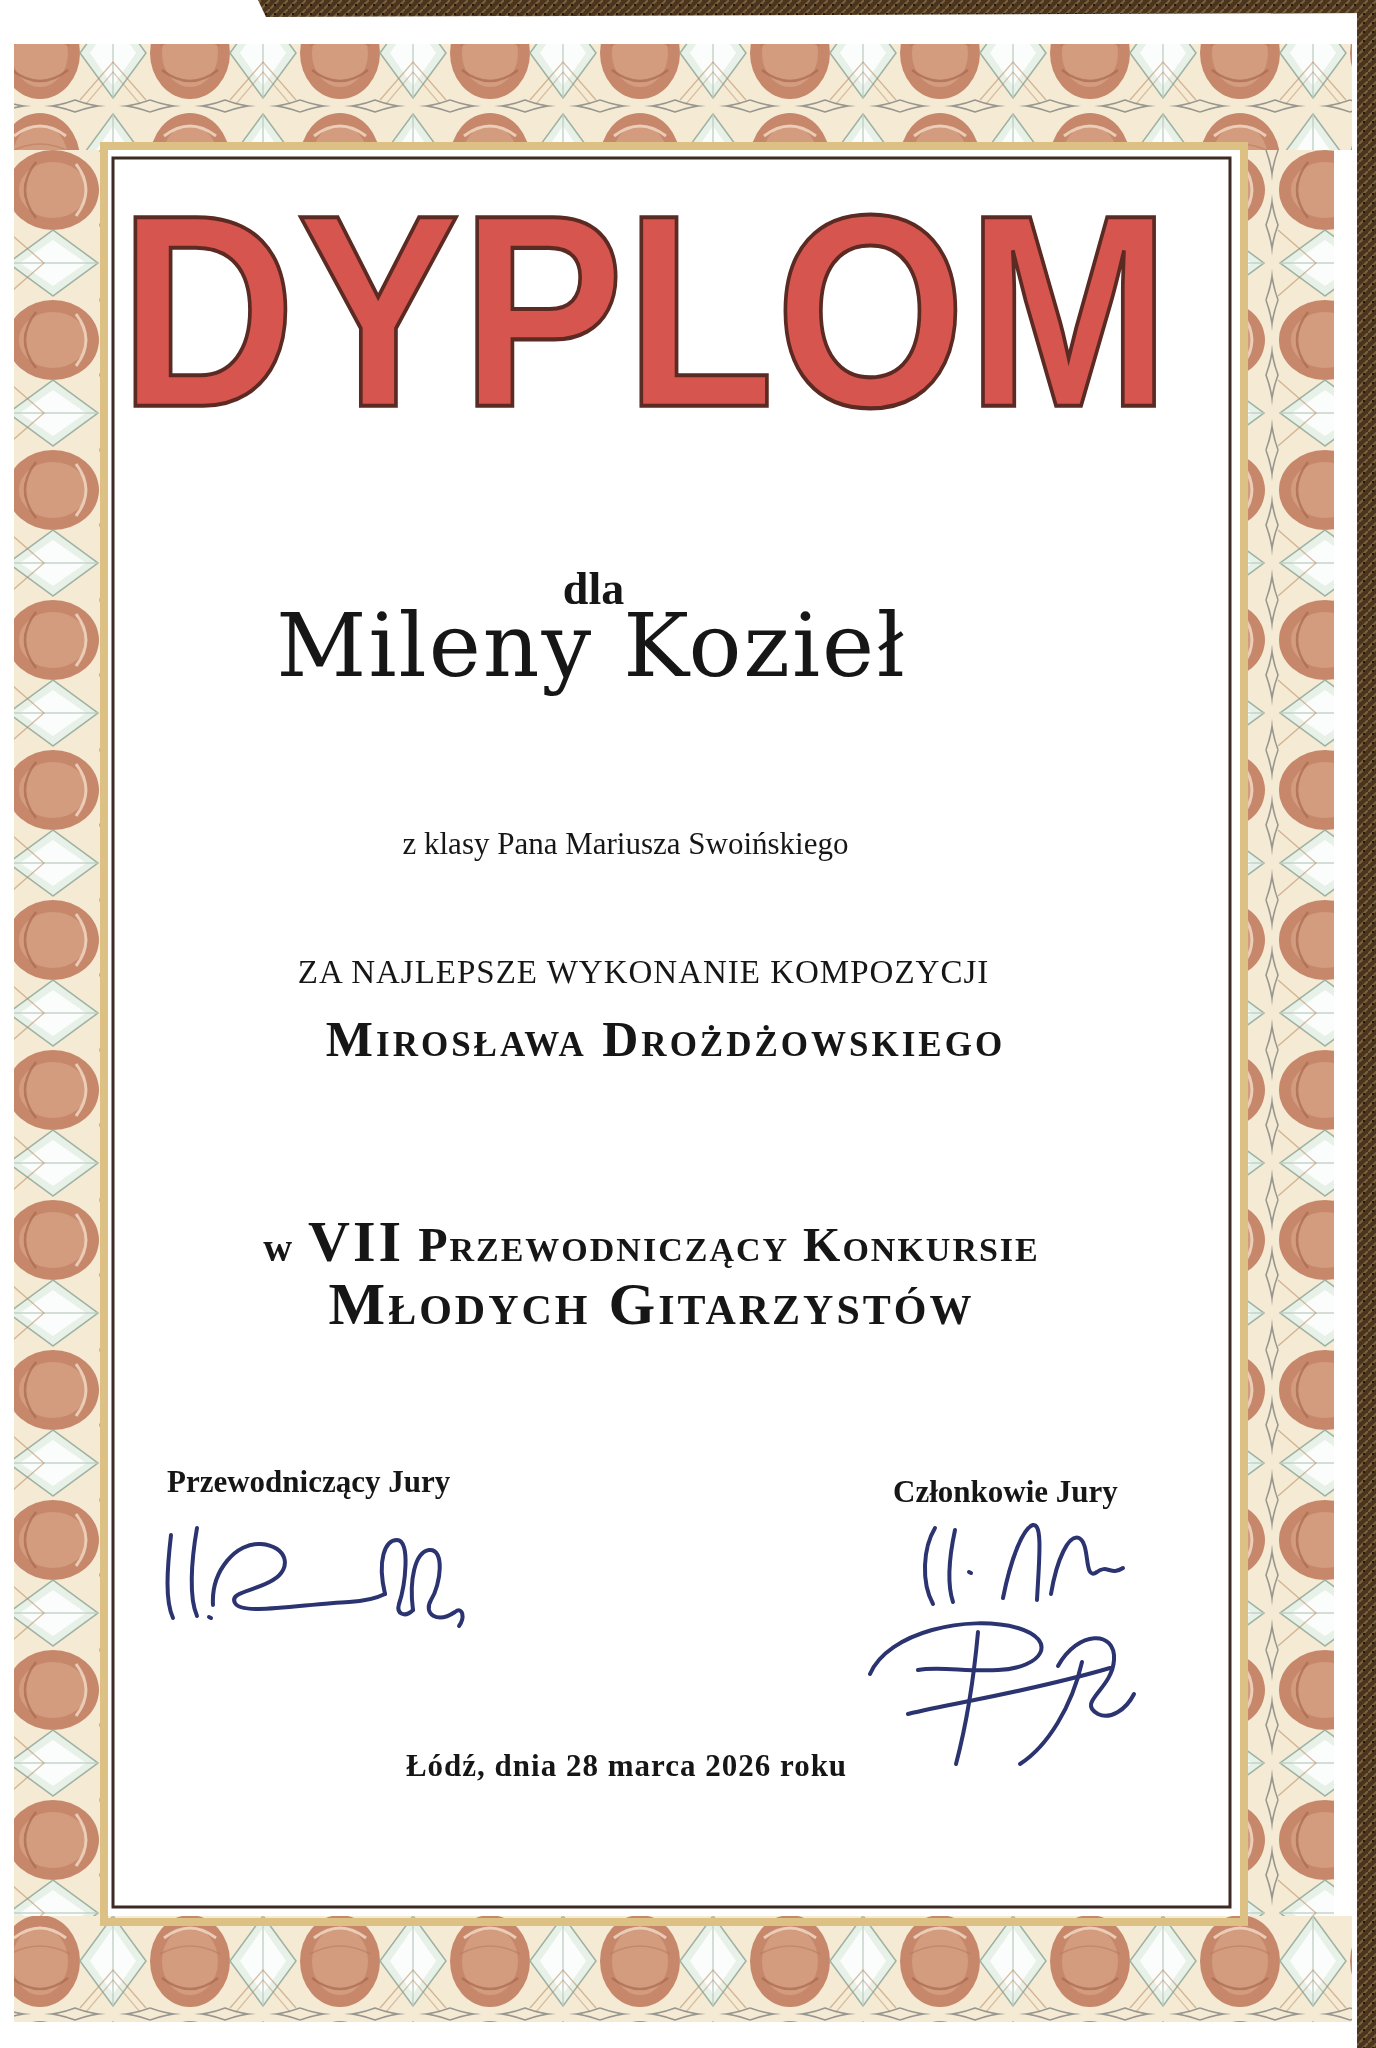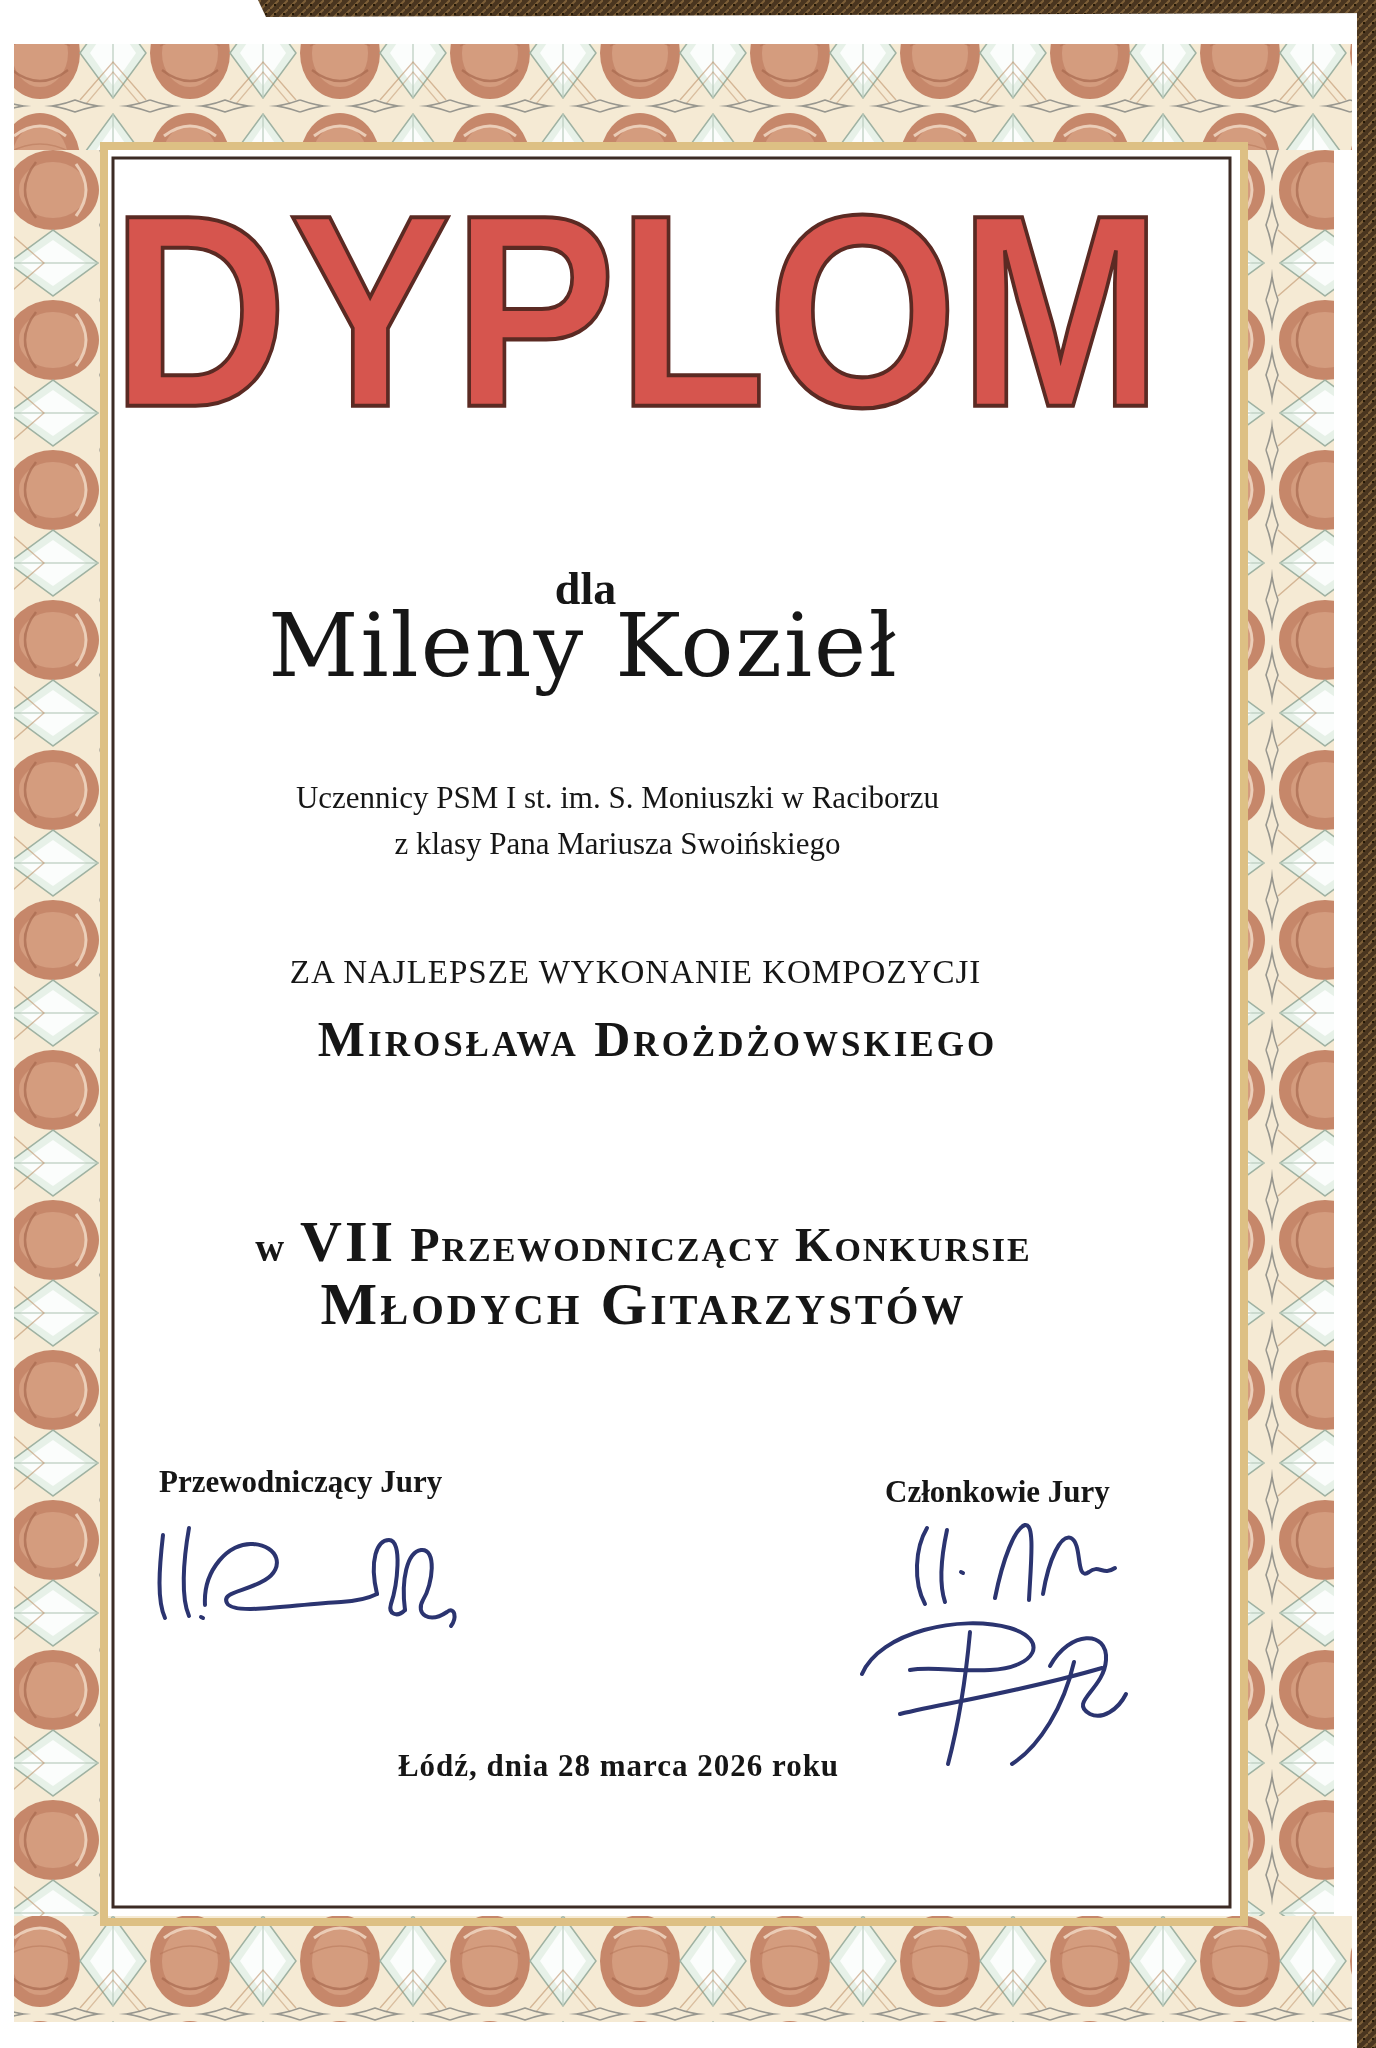--- a/index.html
+++ b/index.html
@@ -5,21 +5,21 @@
   html,body{margin:0;padding:0;}
   body{
     width:1376px;height:2048px;position:relative;overflow:hidden;
     background:#ffffff;
     font-family:"Liberation Serif", serif;
     color:#161616;
   }
   .stage{position:absolute;inset:0;}
   svg.borderart{position:absolute;left:0;top:0;z-index:0;}
   .content{
-    position:absolute;left:105px;top:158px;width:1117px;height:1749px;
+    position:absolute;left:113px;top:158px;width:1117px;height:1749px;
     z-index:2;
   }
   .cline{
     position:absolute;left:0;width:100%;text-align:center;white-space:nowrap;
     transform:translateX(var(--dx,-25px));
   }
   .title{
     position:absolute;top:16px;left:6px;
     font-family:"Liberation Sans",sans-serif;
     font-weight:800;font-size:266px;line-height:1;letter-spacing:1px;
@@ -106,21 +106,20 @@
   </svg>
 
   <div class="content">
 
     <div class="title">DYPLOM</div>
 
     <div class="cline dla">dla</div>
 
     <div class="cline name">Mileny Kozieł</div>
 
-    <div class="cline school1">Uczennicy PSM I st. im. S. Moniuszki w Raciborzu</div>
     <div class="cline school2">z klasy Pana Mariusza Swoińskiego</div>
 
     <div class="cline award1">ZA NAJLEPSZE WYKONANIE KOMPOZYCJI</div>
     <div class="cline award2">Mirosława Drożdżowskiego</div>
 
     <div class="cline event1"><span class="prefix">w</span>&nbsp;<span class="numeral">VII</span>&nbsp;<span>Przewodniczący Konkursie</span></div>
     <div class="cline event2">Młodych Gitarzystów</div>
 
     <div class="jurylabel jury-left">Przewodniczący Jury</div>
     <div class="jurylabel jury-right">Członkowie Jury</div>

